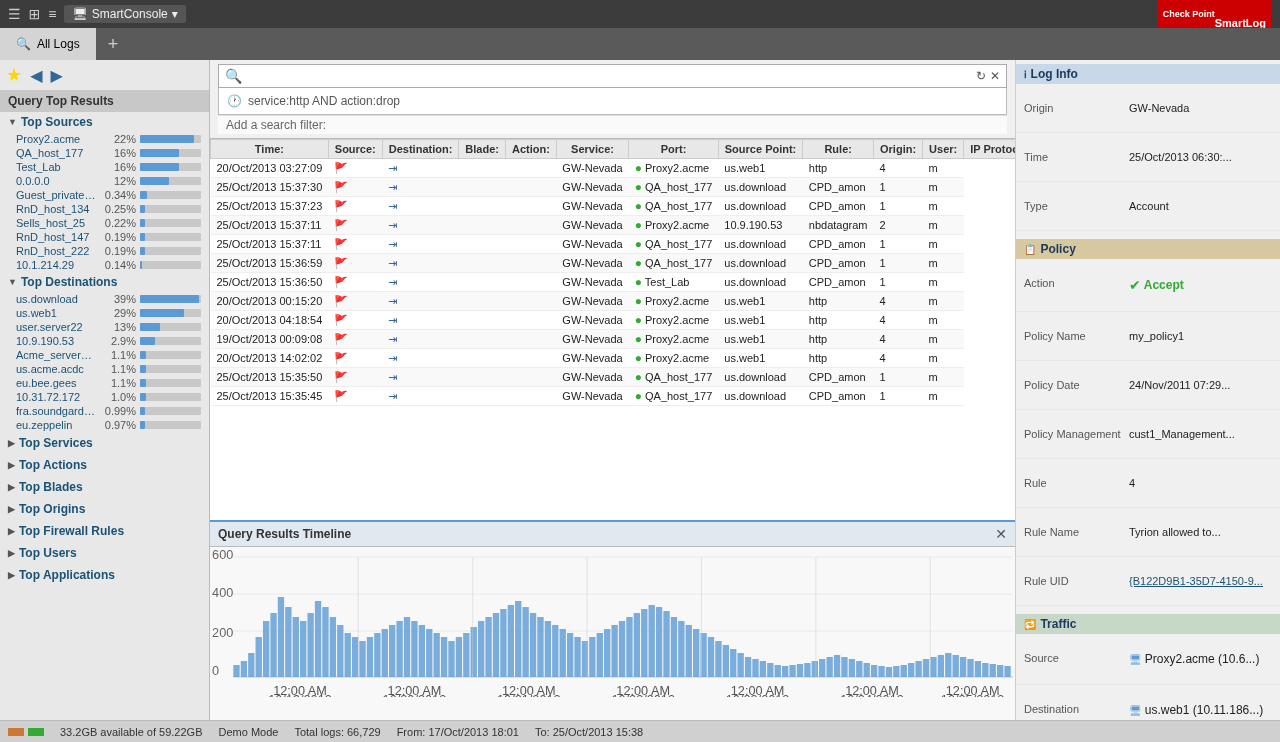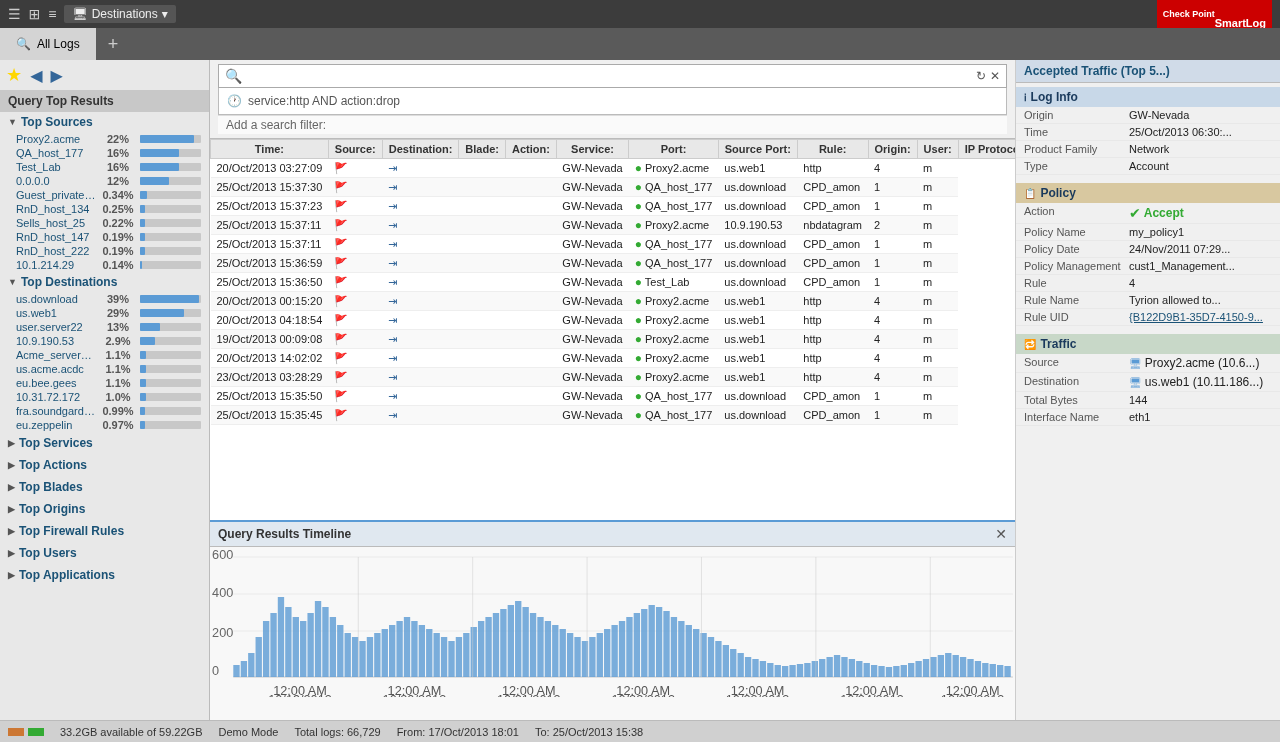--- a/index.html
+++ b/index.html
@@ -99,22 +99,21 @@
       font-size: 11px;
       white-space: nowrap;
       overflow: hidden;
       text-overflow: ellipsis;
       width: 80px;
     }
     .sidebar-item-pct {
       color: #555;
       font-size: 11px;
       width: 36px;
-      text-align: center;
-      font-weight: bold;
+      text-align: right;
     }
     .sidebar-bar-bg {
       background: #c8c8c8;
       height: 8px;
       flex: 1;
       border-radius: 1px;
     }
     .sidebar-bar-fill {
       background: #5b9bd5;
       height: 100%;
@@ -262,21 +261,21 @@
       font-weight: bold;
       color: #1a3a5c;
       display: flex;
       align-items: center;
       gap: 4px;
     }
     .info-section-icon { font-size: 10px; }
     .info-row {
       display: flex;
       align-items: flex-start;
-      padding: 2px 8px;
+      padding: 18px 8px;
       border-bottom: 1px solid #e8e8e8;
     }
     .info-label {
       color: #555;
       font-size: 11px;
       width: 105px;
       flex-shrink: 0;
     }
     .info-value {
       color: #222;
@@ -310,21 +309,21 @@
   </style>
 </head>
 <body>
 
 <div class="top-bar">
   <span class="top-bar-icon">☰</span>
   <span class="top-bar-icon">⊞</span>
   <span class="top-bar-icon">≡</span>
   <span class="top-bar-app">
     <span>🖥</span>
-    <span>Destinations</span>
+    <span>SmartConsole</span>
     <span>▾</span>
   </span>
   <div class="top-bar-right">
     <div class="cp-logo-box">
       <span style="font-size:9px;">Check Point</span>
       <span style="font-size:11px;font-weight:bold;margin-top:20px;">SmartLog</span>
     </div>
   </div>
 </div>
 
@@ -557,21 +556,21 @@
       <table class="log-table">
         <thead>
           <tr id="table-header-row">
               <th>Time:</th>
               <th>Source:</th>
               <th>Destination:</th>
               <th>Blade:</th>
               <th>Action:</th>
               <th>Service:</th>
               <th>Port:</th>
-              <th>Source Port:</th>
+              <th>Source Point:</th>
               <th>Rule:</th>
               <th>Origin:</th>
               <th>User:</th>
               <th>IP Protocol:</th>
             </tr>
         </thead>
         <tbody id="table-body">
             <tr>
               <td>20/Oct/2013 03:27:09</td>
               <td><span style="color:#cc0000;font-size:11px;">🚩</span></td>
@@ -697,33 +696,20 @@
               <td></td>
               <td>GW-Nevada</td>
               <td><span style="color:#33aa33;font-size:12px;">●</span> Proxy2.acme</td>
               <td>us.web1</td>
               <td>http</td>
               <td>4</td>
               <td>m</td>
             </tr>
             <tr>
               <td>20/Oct/2013 14:02:02</td>
-              <td><span style="color:#cc0000;font-size:11px;">🚩</span></td>
-              <td><span style="color:#336699;font-size:11px;">⇥</span></td>
-              <td></td>
-              <td></td>
-              <td>GW-Nevada</td>
-              <td><span style="color:#33aa33;font-size:12px;">●</span> Proxy2.acme</td>
-              <td>us.web1</td>
-              <td>http</td>
-              <td>4</td>
-              <td>m</td>
-            </tr>
-            <tr>
-              <td>23/Oct/2013 03:28:29</td>
               <td><span style="color:#cc0000;font-size:11px;">🚩</span></td>
               <td><span style="color:#336699;font-size:11px;">⇥</span></td>
               <td></td>
               <td></td>
               <td>GW-Nevada</td>
               <td><span style="color:#33aa33;font-size:12px;">●</span> Proxy2.acme</td>
               <td>us.web1</td>
               <td>http</td>
               <td>4</td>
               <td>m</td>
@@ -902,40 +888,33 @@
         <line x1="248" y1="10" x2="248" y2="130" stroke="#ccc" stroke-width="0.5"></line>
         <line x1="356" y1="10" x2="356" y2="130" stroke="#ccc" stroke-width="0.5"></line>
         <line x1="464" y1="10" x2="464" y2="130" stroke="#ccc" stroke-width="0.5"></line>
         <line x1="572" y1="10" x2="572" y2="130" stroke="#ccc" stroke-width="0.5"></line>
         <line x1="680" y1="10" x2="680" y2="130" stroke="#ccc" stroke-width="0.5"></line>
       </svg>
     </div>
   </div>
 
   <div class="right-panel">
-    <div class="right-panel-header-bar">
-      <span>Accepted Traffic (Top 5...)</span>
-    </div>
 
     <div class="info-section">
       <div class="info-section-title">
         <span class="info-section-icon">ℹ</span>
         <span>Log Info</span>
       </div>
       <div class="info-row">
         <span class="info-label">Origin</span>
         <span class="info-value">GW-Nevada</span>
       </div>
       <div class="info-row">
         <span class="info-label">Time</span>
         <span class="info-value">25/Oct/2013 06:30:...</span>
-      </div>
-      <div class="info-row">
-        <span class="info-label">Product Family</span>
-        <span class="info-value">Network</span>
       </div>
       <div class="info-row">
         <span class="info-label">Type</span>
         <span class="info-value">Account</span>
       </div>
     </div>
 
     <div class="info-section">
       <div class="info-section-title" style="background:#d8c8a0;">
         <span class="info-section-icon">📋</span>

